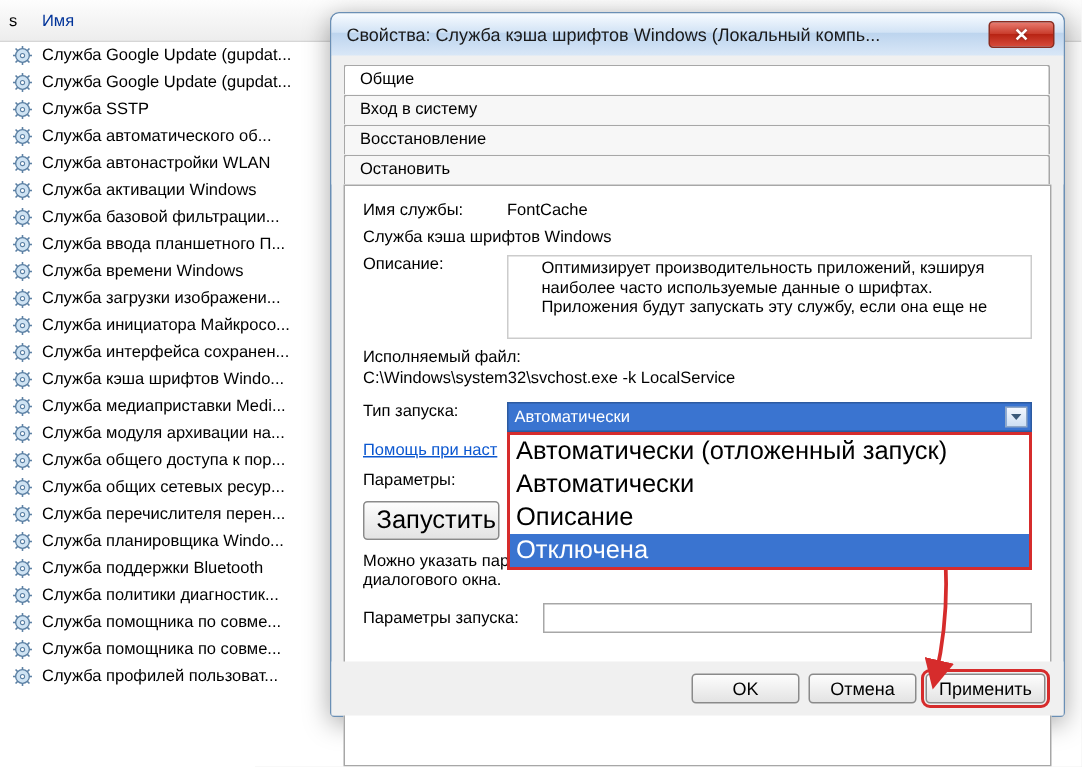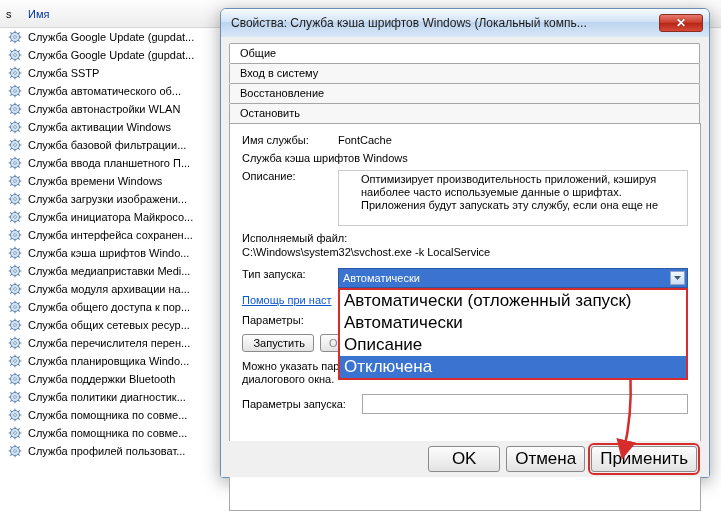--- a/index.html
+++ b/index.html
@@ -40,27 +40,27 @@
 .combo { border: 1px solid #7a99b8; height: 20px; background: linear-gradient(#fff,#e8f0fd); display: flex; align-items: center; padding: 0 4px; position: relative; }
 .combo.selblue { background: #3a74d0; color: #fff; border-color: #2c5aa0; }
 .combo .arrow { position: absolute; right: 2px; top: 2px; width: 15px; height: 14px; background: linear-gradient(#f3f7fe,#cddff4); border: 1px solid #8fa7c7; display: flex; align-items: center; justify-content: center; }
 .combo .arrow svg { width: 7px; height: 4px; }
 
 .dropdown { position: absolute; top: 20px; left: 0; right: 0; border: 2px solid #d62c2c; background: #fff; z-index: 5; }
 .dropdown .opt { padding: 1px 4px; font-size: 17px; }
 .dropdown .opt.hover { background: #3a74d0; color: #fff; }
 
 .btnrow { display: flex; gap: 6px; margin: 8px 0; }
-.wbtn { border: 1px solid #8a8a8a; background: linear-gradient(#fdfdfd,#e3e3e3); padding: 2px 8px; font-size: 11px; border-radius: 3px; min-width: 72px; text-align: right; }
+.wbtn { border: 1px solid #8a8a8a; background: linear-gradient(#fdfdfd,#e3e3e3); padding: 2px 8px; font-size: 17px; border-radius: 3px; min-width: 72px; text-align: right; }
 .wbtn.disabled { color: #8a8a8a; }
 
 .paraminput { flex: 1; border: 1px solid #a7a7a7; height: 20px; background: #fff; }
 
 .dlg-footer { position: absolute; left: 0; right: 0; bottom: 0; height: 36px; display: flex; align-items: center; justify-content: flex-end; gap: 6px; padding: 0 12px; background: #f0f0f0; }
-.fbtn { border: 1px solid #8a8a8a; background: linear-gradient(#fdfdfd,#e3e3e3); padding: 2px 8px; font-size: 17px; border-radius: 3px; min-width: 72px; text-align: center; }
+.fbtn { border: 1px solid #8a8a8a; background: linear-gradient(#fdfdfd,#e3e3e3); padding: 2px 8px; font-size: 12px; border-radius: 3px; min-width: 72px; text-align: center; }
 .fbtn.hl { outline: 2px solid #d62c2c; outline-offset: 1px; }
 
 .red-arrow { position: absolute; pointer-events: none; }
 .red-arrow svg { overflow: visible; }
 
 </style>
 </head>
 <body>
 
 <div class="bg-list">

